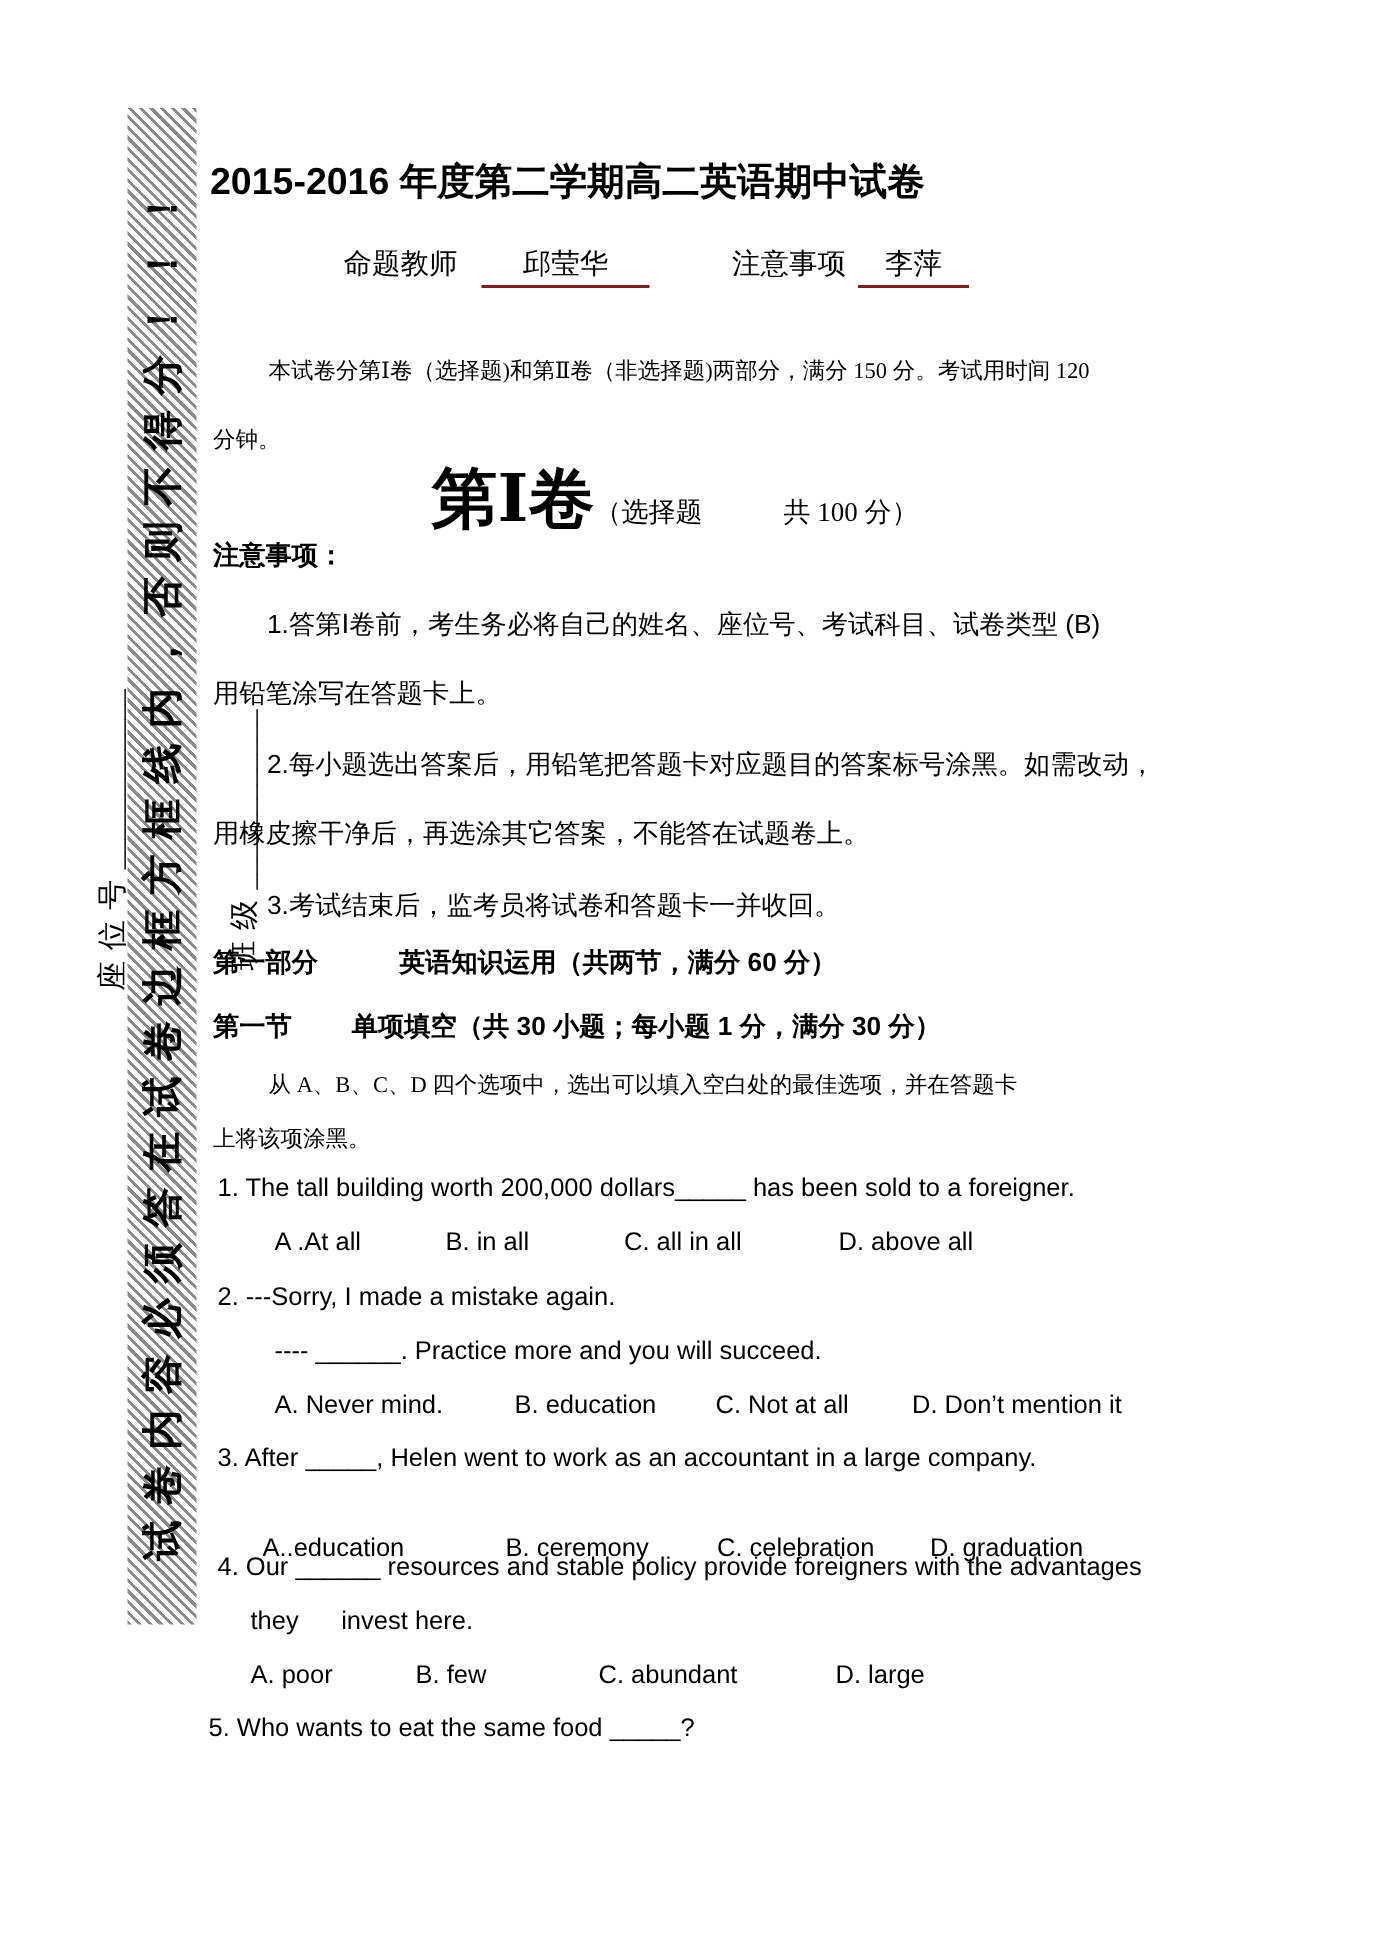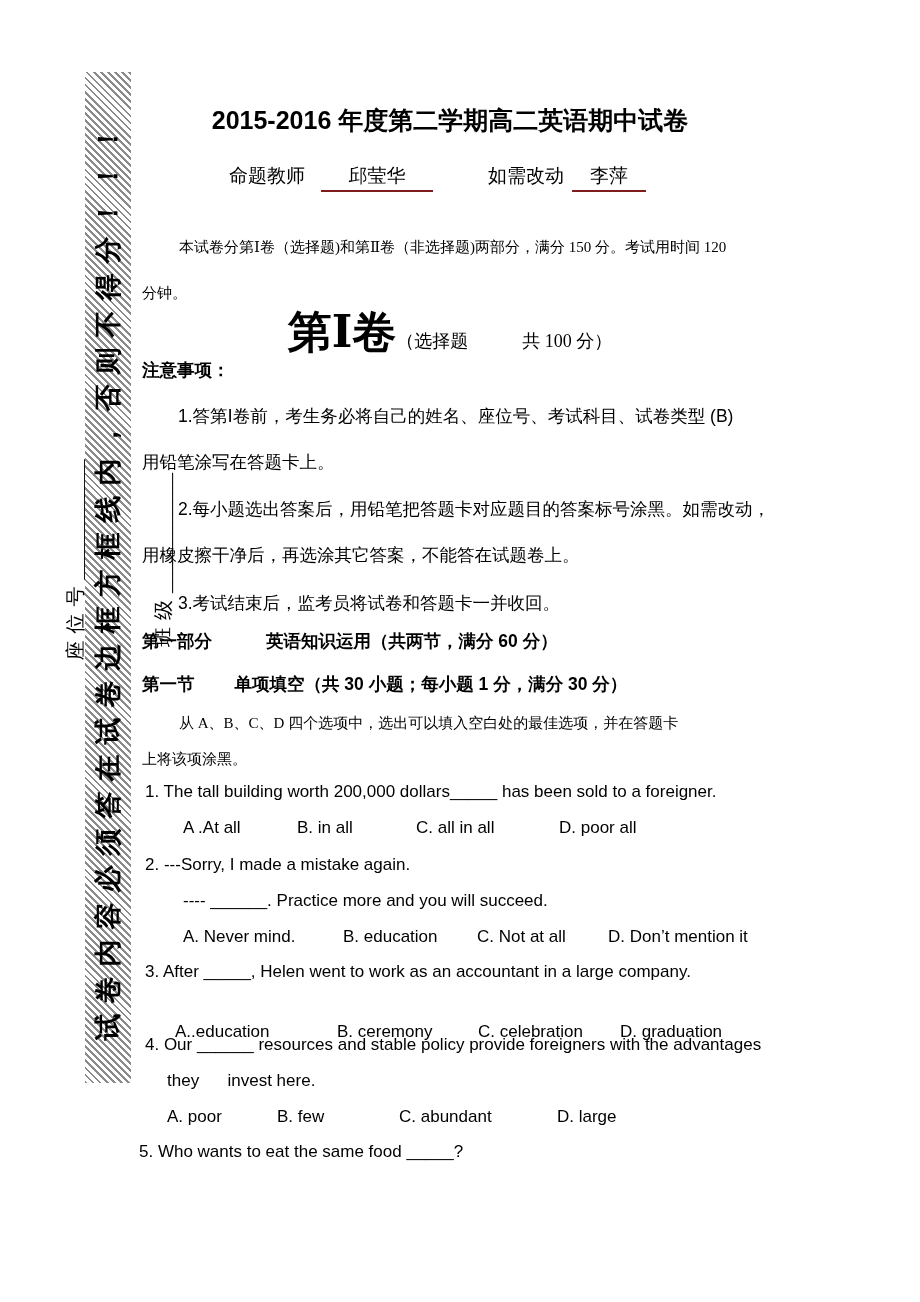--- a/index.html
+++ b/index.html
@@ -28,21 +28,21 @@
     position:absolute; left:-419px; top:543px; width:900px; height:44px;
     transform:rotate(-90deg); text-align:center; line-height:44px;
     font-size:20px; white-space:pre;
   }
   .seal-field { margin:0 26px; white-space:pre; }
   .seal-field .lbl { letter-spacing:7px; }
   .seal-field .fill { letter-spacing:0; }
 
   
   .title {
-    left:140px; top:104px; width:620px; text-align:center;
+    left:140px; top:104px; width:620px; text-align:left;
     font-family:"Liberation Sans","DejaVu Sans",sans-serif;
     font-weight:bold; font-size:25px;
   }
   .teachers { left:229px; top:163px; font-size:19px; }
   .uname {
     display:inline-block; text-align:center;
     border-bottom:2px solid #7f1d1d; padding-bottom:1px;
   }
   .uname.setter { width:112px; margin-left:16px; }
   .uname.reviewer { width:74px; margin-left:8px; }
@@ -76,42 +76,42 @@
   <span class="seal-field"><span class="lbl">姓名</span><span class="fill">____________</span></span>
   <span class="seal-field"><span class="lbl">班级</span><span class="fill">____________</span></span>
 </div>
 
 <div class="seal-band">
   <div class="seal-band-text">试卷内容必须答在试卷边框方框线内，否则不得分！！！</div>
 </div>
 
 <div class="abs title">2015-2016 年度第二学期高二英语期中试卷</div>
 
-<div class="abs teachers"><span>命题教师</span><span class="uname setter">邱莹华</span><span class="tgap"> </span><span>如需改动</span><span class="uname reviewer">李萍</span></div>
+<div class="abs teachers"><span>命题教师</span><span class="uname setter">邱莹华</span><span class="tgap"> </span><span>注意事项</span><span class="uname reviewer">李萍</span></div>
 
 <div class="abs cn" style="left:179px; top:238px;">本试卷分第Ⅰ卷（选择题)和第Ⅱ卷（非选择题)两部分，满分 150 分。考试用时间 120</div>
 <div class="abs cn" style="left:142px; top:284px;">分钟。</div>
 
 <div class="abs volume"><span class="vol-big">第Ⅰ卷</span><span class="vol-note">（选择题　　　共 100 分）</span></div>
 
 <div class="abs hei bold" style="left:142px; top:358px;">注意事项：</div>
 <div class="abs hei" style="left:178px; top:404px;">1.答第Ⅰ卷前，考生务必将自己的姓名、座位号、考试科目、试卷类型 (B)</div>
 <div class="abs hei" style="left:142px; top:450px;">用铅笔涂写在答题卡上。</div>
 <div class="abs hei" style="left:178px; top:497px;">2.每小题选出答案后，用铅笔把答题卡对应题目的答案标号涂黑。如需改动，</div>
 <div class="abs hei" style="left:142px; top:543px;">用橡皮擦干净后，再选涂其它答案，不能答在试题卷上。</div>
 <div class="abs hei" style="left:178px; top:591px;">3.考试结束后，监考员将试卷和答题卡一并收回。</div>
 
 <div class="abs hei part-head" style="left:142px; top:629px;"><span class="h">第一部分</span><span class="bold">英语知识运用（共两节，满分 60 分）</span></div>
 <div class="abs hei sect-head" style="left:142px; top:672px;"><span class="h">第一节</span><span class="bold">单项填空（共 30 小题；每小题 1 分，满分 30 分）</span></div>
 
 <div class="abs cn" style="left:179px; top:714px;">从 A、B、C、D 四个选项中，选出可以填入空白处的最佳选项，并在答题卡</div>
 <div class="abs cn" style="left:142px; top:750px;">上将该项涂黑。</div>
 
 <div class="abs en" style="left:145px; top:782px;">1. The tall building worth 200,000 dollars_____ has been sold to a foreigner.</div>
-<div class="abs en opts q1o" style="left:183px; top:818px;"><span>A .At all</span><span>B. in all</span><span>C. all in all</span><span>D. poor all</span></div>
+<div class="abs en opts q1o" style="left:183px; top:818px;"><span>A .At all</span><span>B. in all</span><span>C. all in all</span><span>D. above all</span></div>
 
 <div class="abs en" style="left:145px; top:855px;">2. ---Sorry, I made a mistake again.</div>
 <div class="abs en" style="left:183px; top:891px;">---- ______. Practice more and you will succeed.</div>
 <div class="abs en opts q2o" style="left:183px; top:927px;"><span>A. Never mind.</span><span>B. education</span><span>C. Not at all</span><span>D. Don’t mention it</span></div>
 
 <div class="abs en" style="left:145px; top:962px;">3. After _____, Helen went to work as an accountant in a large company.</div>
 <div class="abs en opts q3o" style="left:175px; top:998px;margin-top:24px;"><span>A..education</span><span>B. ceremony</span><span>C. celebration</span><span>D. graduation</span></div>
 
 <div class="abs en" style="left:145px; top:1035px;">4. Our ______ resources and stable policy provide foreigners with the advantages</div>
 <div class="abs en" style="left:167px; top:1071px;">they      invest here.</div>

